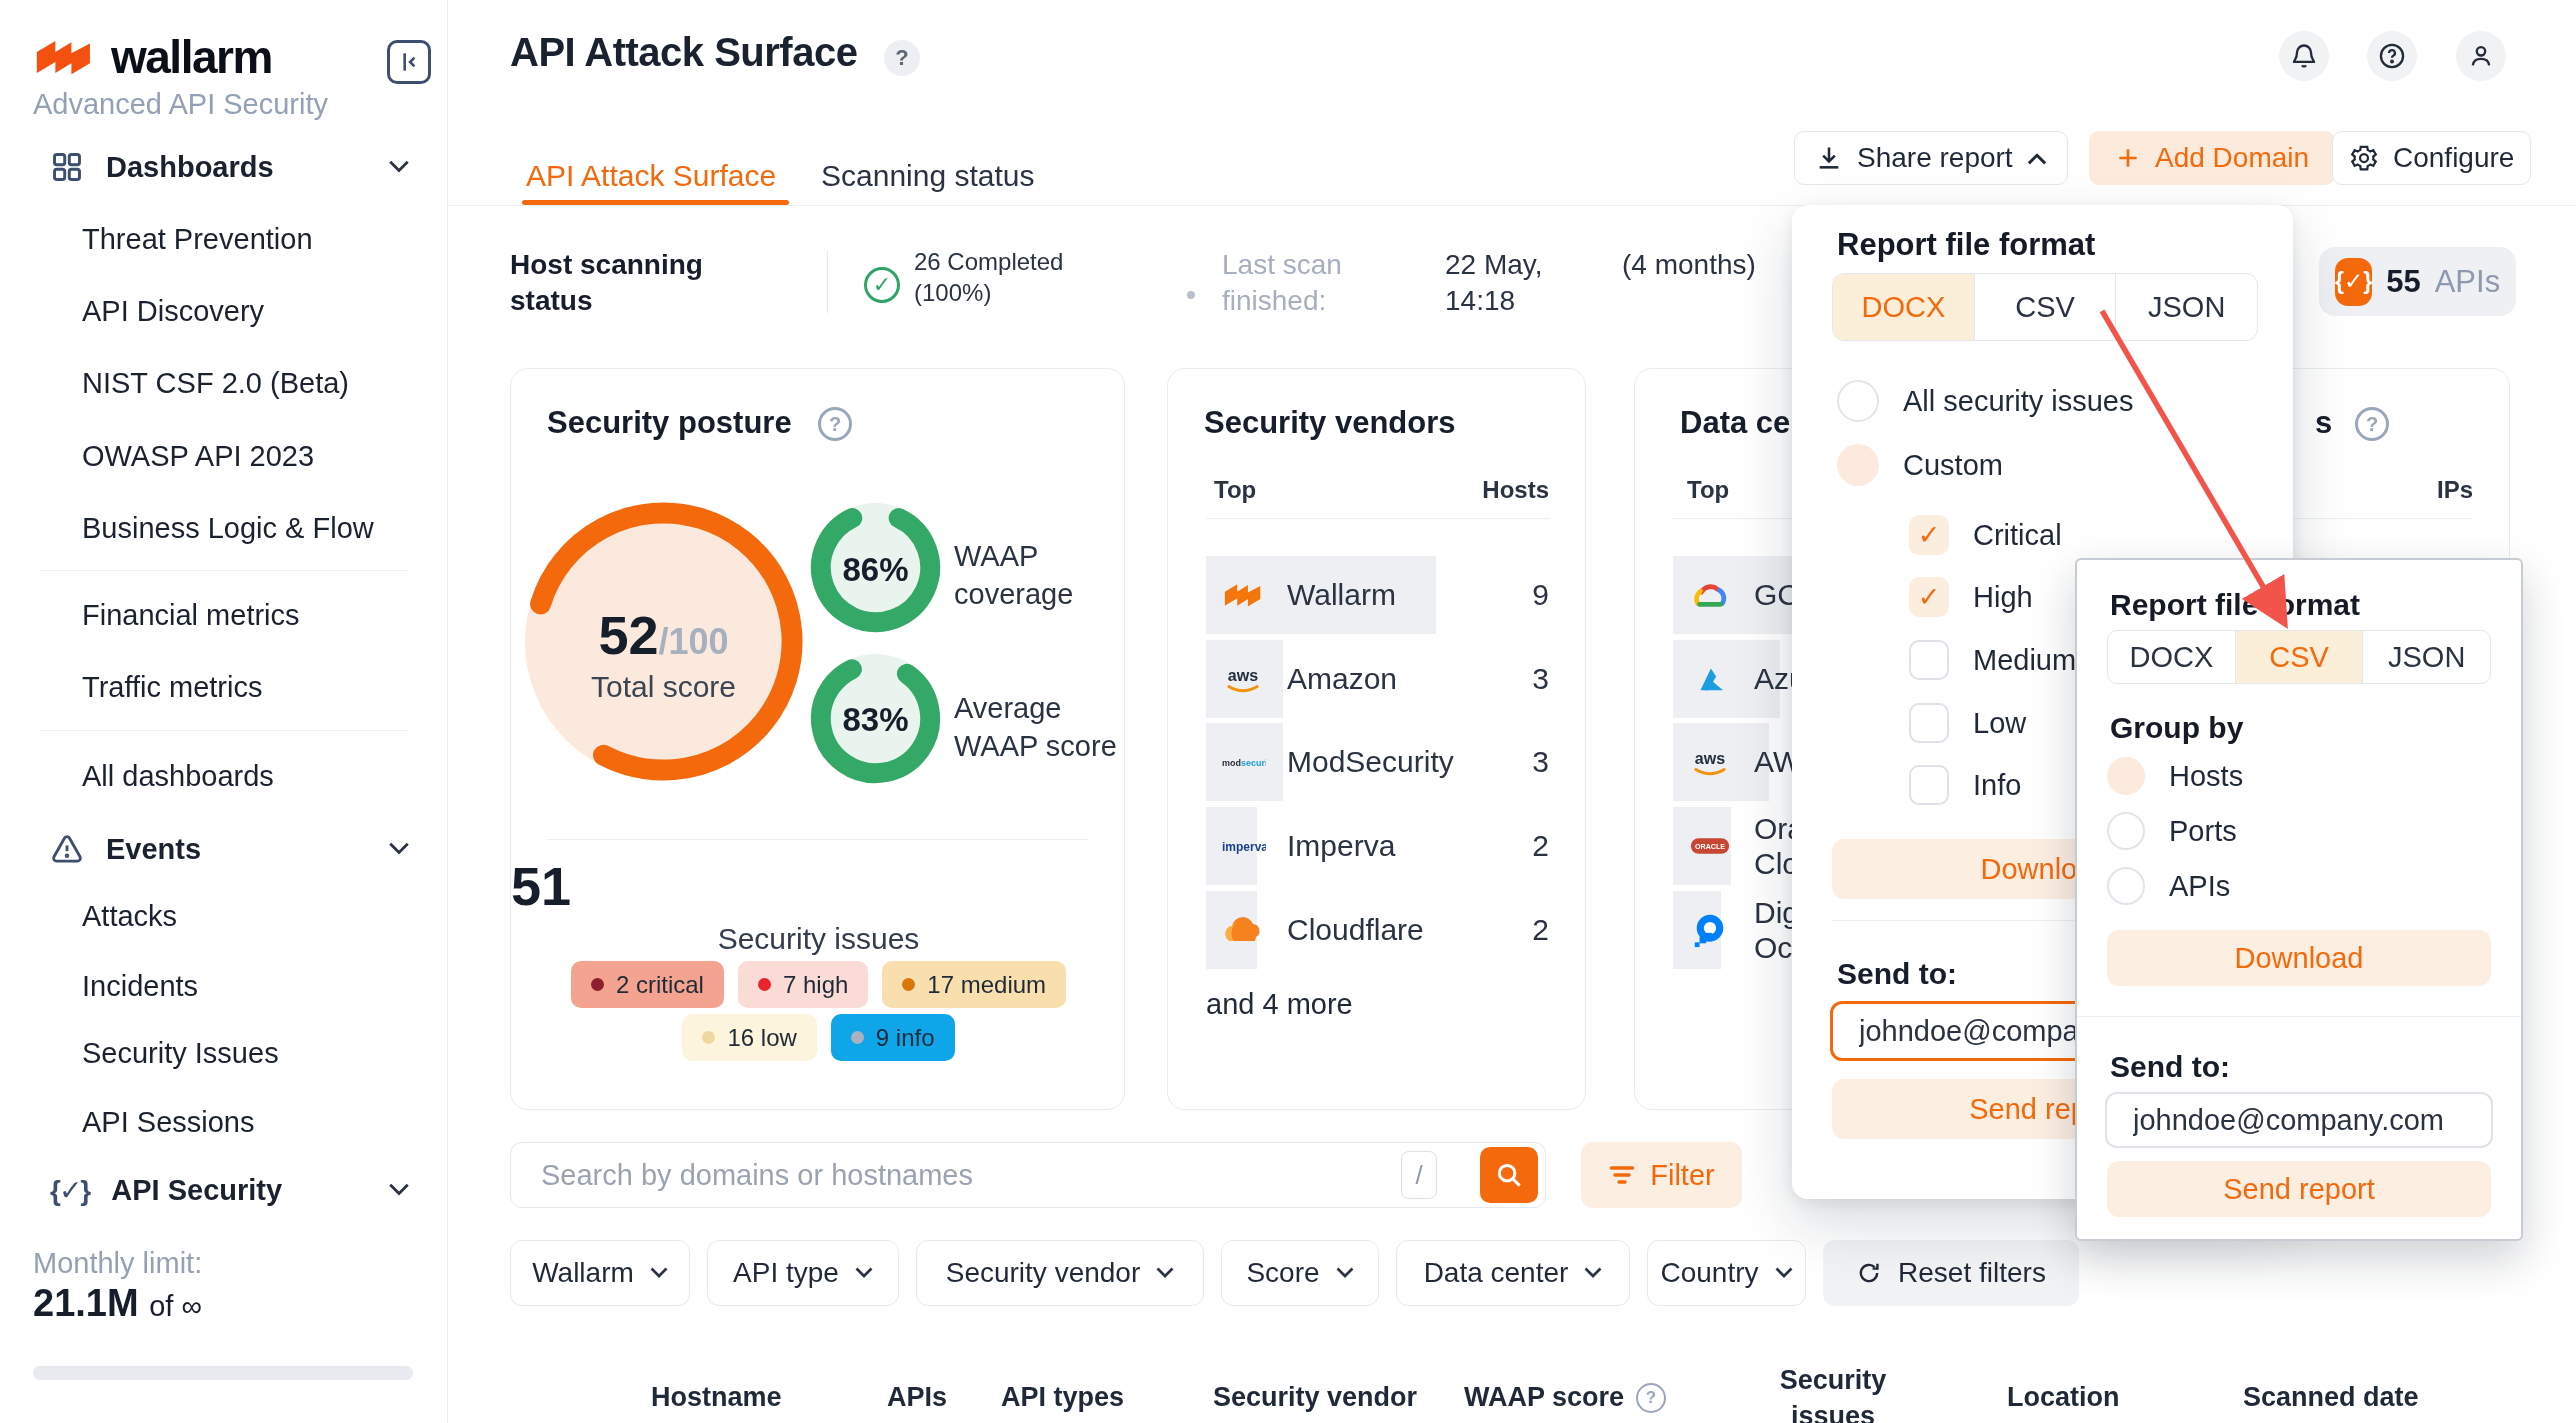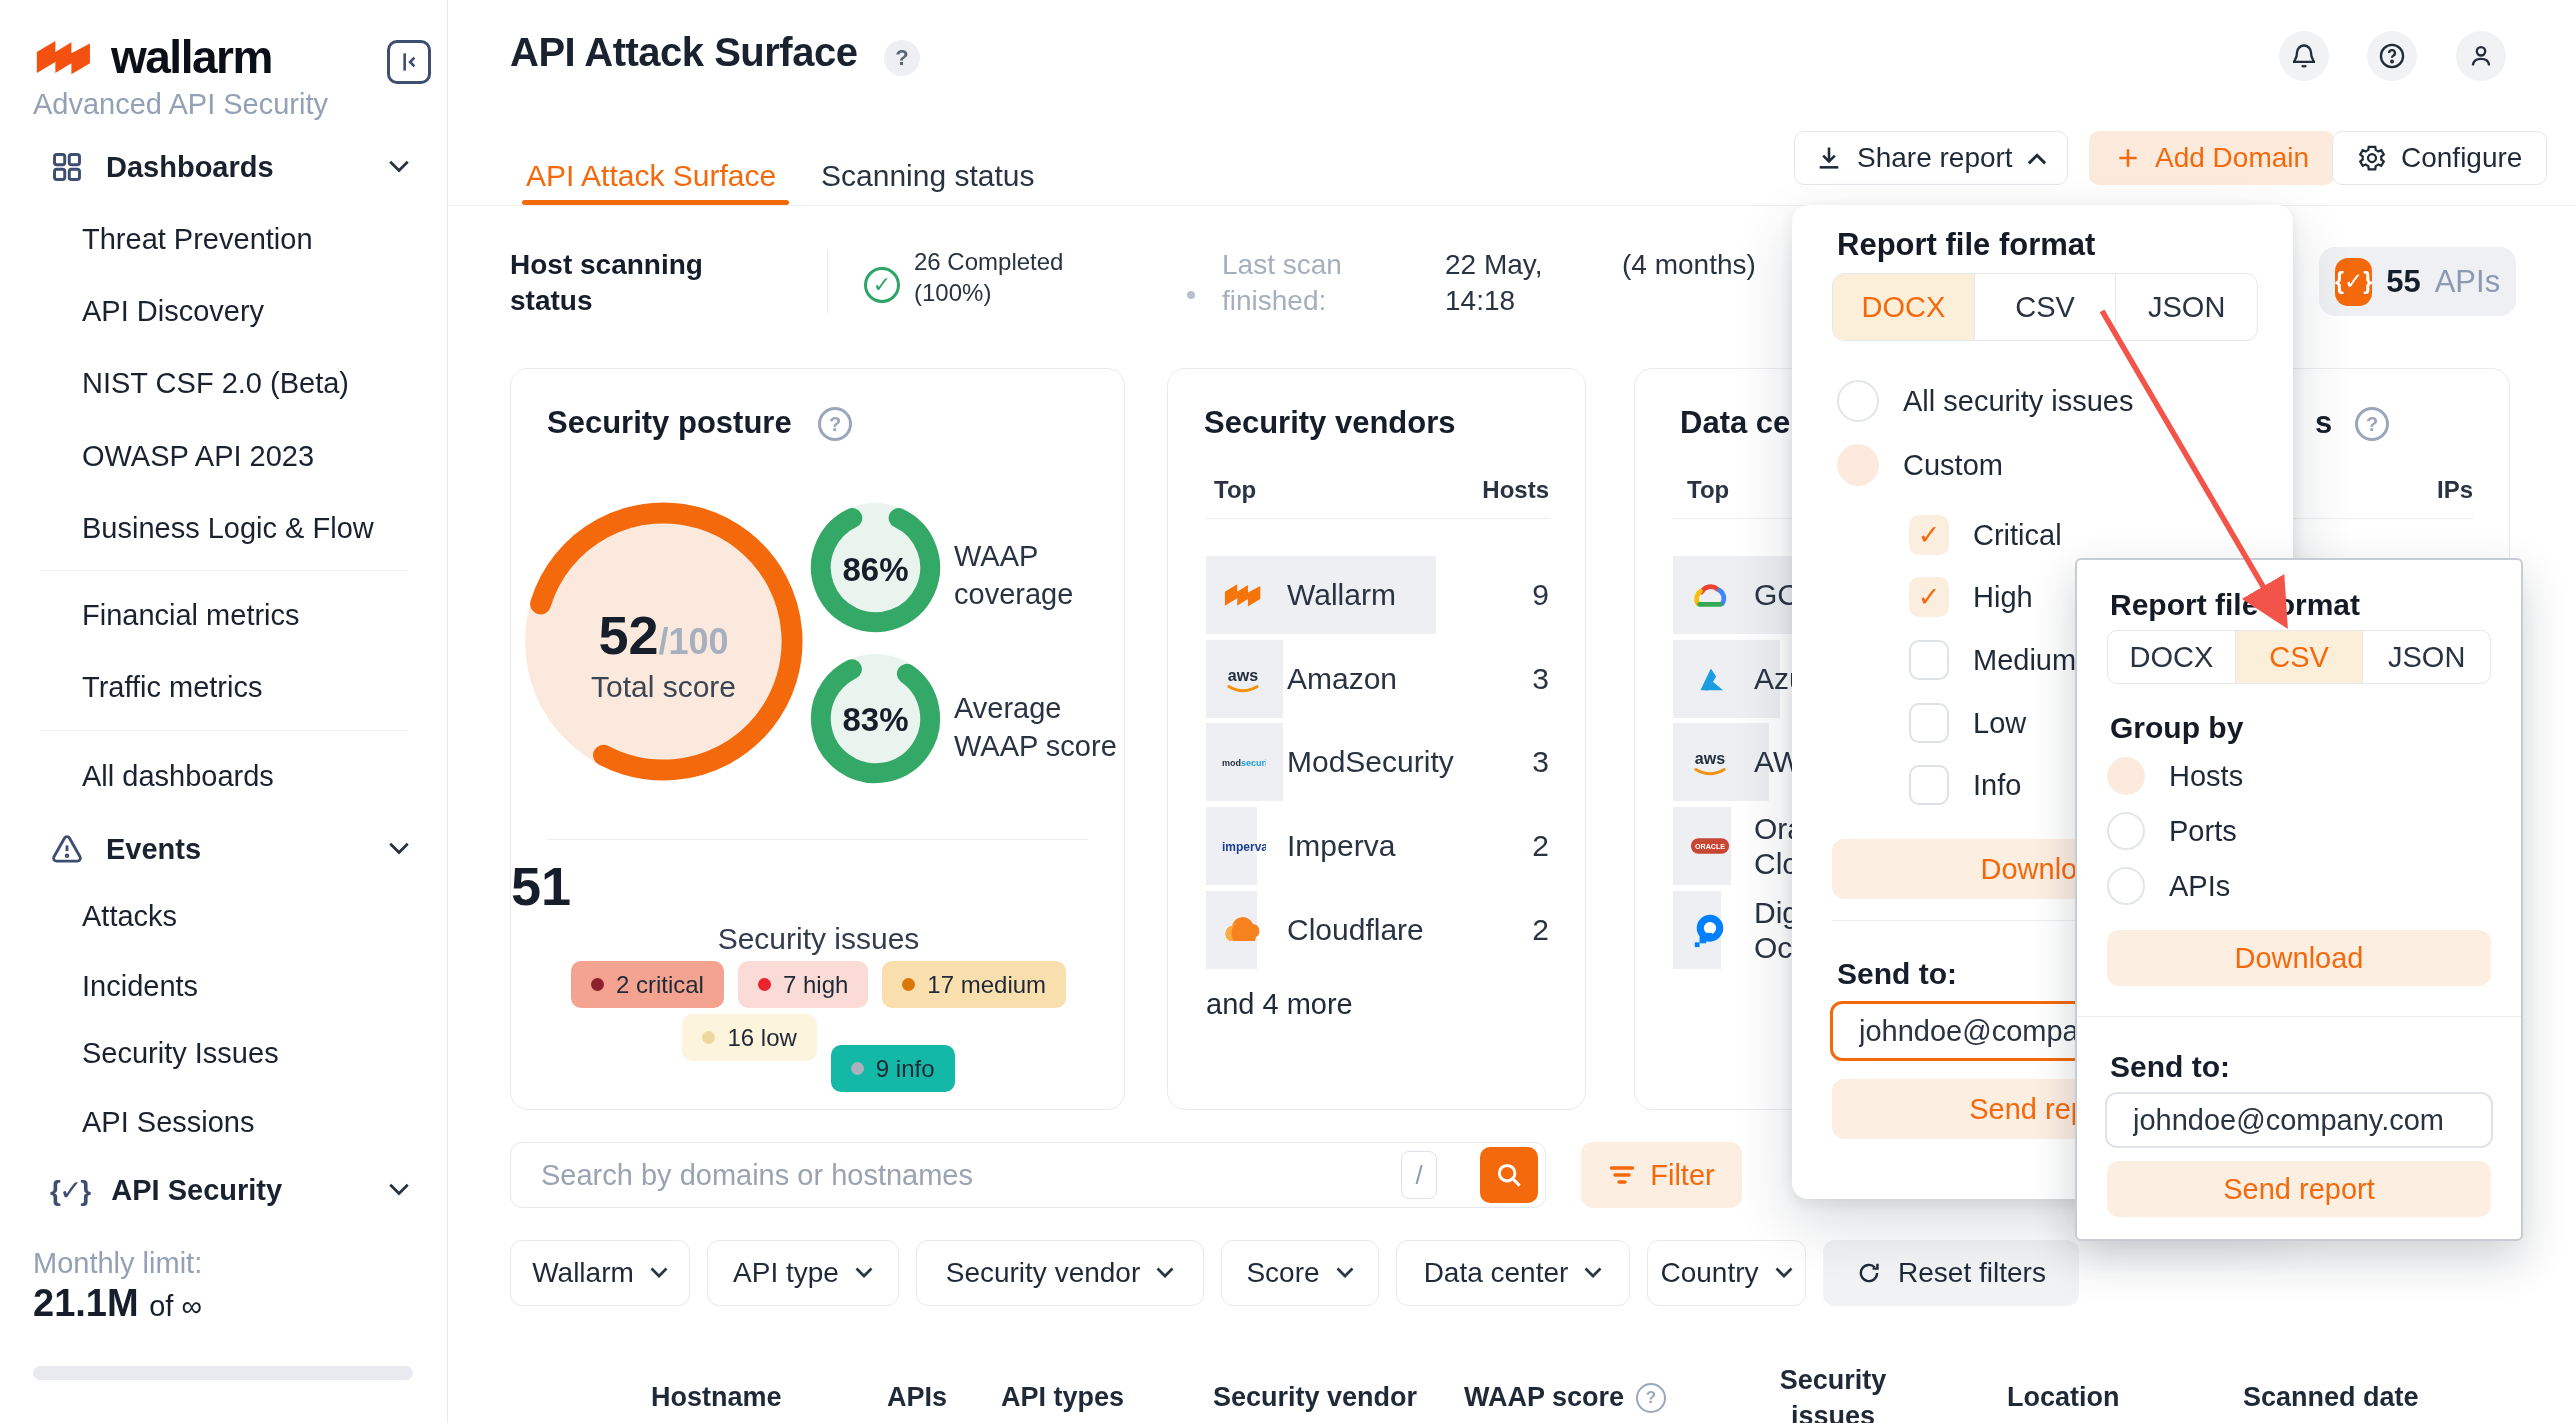--- a/index.html
+++ b/index.html
@@ -269,21 +269,21 @@
     <svg width="20" height="13" viewBox="0 0 12 8" fill="none" stroke="#1F2937" stroke-width="1.8" style="transform:rotate(180deg)">
         <path d="M1 1l5 5 5-5"></path>
       </svg>
   </div>
   <div class="btn btn-tint" style="left:2089px;padding:0 26px">
     <svg width="26" height="26" viewBox="0 0 24 24" fill="none" stroke="#F4690B" stroke-width="2.4">
         <path d="M12 4v16M4 12h16"></path>
       </svg>
     <span>Add Domain</span>
   </div>
-  <div class="btn btn-white" style="left:2332px;padding:0 24px">
+  <div class="btn btn-white" style="left:2332px;padding:0 16px">
     <svg width="30" height="30" viewBox="0 0 24 24" fill="none" stroke="#1F2937" stroke-width="1.8">
       <circle cx="12" cy="12" r="3.2"></circle>
       <path d="M19.4 13.2a7.6 7.6 0 0 0 0-2.4l2-1.6-2-3.4-2.4 1a7.6 7.6 0 0 0-2-1.2L14.6 3h-5.2l-.4 2.6a7.6 7.6 0 0 0-2 1.2l-2.4-1-2 3.4 2 1.6a7.6 7.6 0 0 0 0 2.4l-2 1.6 2 3.4 2.4-1a7.6 7.6 0 0 0 2 1.2l.4 2.6h5.2l.4-2.6a7.6 7.6 0 0 0 2-1.2l2.4 1 2-3.4z"></path>
     </svg>
     <span>Configure</span>
   </div>
 
   <div class="scan-label">Host scanning status</div>
   <div class="scan-vdiv"></div>
   <div class="scan-check">✓</div>
@@ -342,21 +342,21 @@
       <div class="sev-badge" style="background-color: rgb(249, 223, 174);">
         <span class="sev-dot" style="background-color: rgb(217, 119, 8);"></span>
         <span>17 medium</span>
       </div>
     </div>
     <div class="badge-row" style="top:645px">
       <div class="sev-badge" style="background-color: rgb(252, 244, 220);">
         <span class="sev-dot" style="background-color: rgb(239, 215, 160);"></span>
         <span>16 low</span>
       </div>
-      <div class="sev-badge" style="background-color: #14b8a6; margin-top: 31px;">
+      <div class="sev-badge" style="background-color: #0ea5e9;">
         <span class="sev-dot" style="background-color: rgb(169, 178, 190);"></span>
         <span>9 info</span>
       </div>
     </div>
   </div>
 
   <div class="card" style="left:1167px;width:419px">
     <div class="card-title" style="left:36px;top:36px">Security vendors</div>
     <div class="colhead abs" style="left:46px;top:107px">Top</div>
     <div class="colhead abs" style="right:36px;top:107px">Hosts</div>

